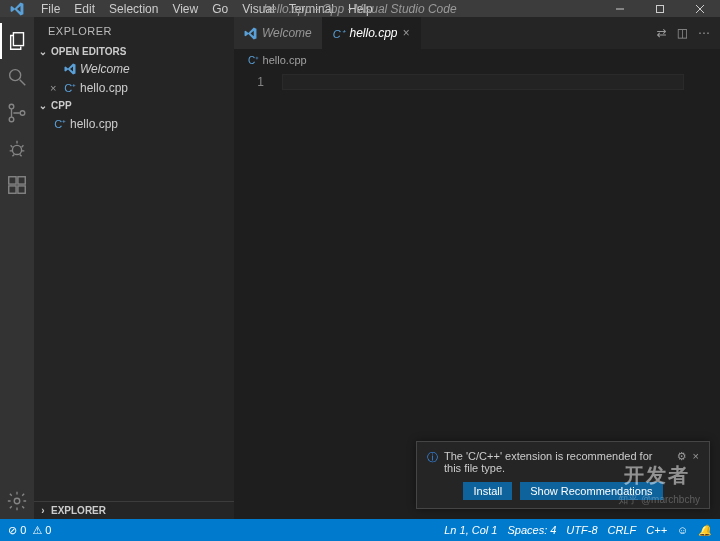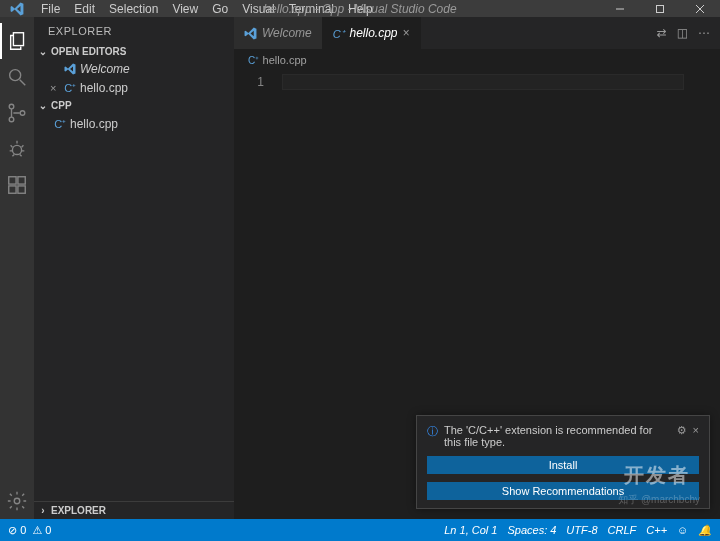--- a/index.html
+++ b/index.html
@@ -36,21 +36,21 @@
 .tabactions { margin-left: auto; display: flex; align-items: center; gap: 10px; padding: 0 10px; color: #999; }
 .crumb { padding: 4px 14px; font-size: 11px; color: #a0a0a0; display: flex; align-items: center; gap: 4px; }
 .gutter { display: flex; flex: 1; }
 .lineno { width: 48px; text-align: right; padding: 4px 18px 0 0; color: #858585; font-family: Consolas, monospace; font-size: 12px; }
 .code { flex: 1; padding: 4px 0 0 0; position: relative; }
 .curline { position: absolute; top: 3px; left: 0; right: 36px; height: 16px; border: 1px solid #2a2a2a; background: #232323; }
 .notification { position: absolute; right: 10px; bottom: 10px; width: 294px; background: #252526; border: 1px solid #454545; box-shadow: 0 0 8px rgba(0,0,0,.4); padding: 8px 10px; font-size: 11px; color: #ccc; }
 .notification .row1 { display: flex; align-items: flex-start; gap: 6px; }
 .notification .info { color: #3794ff; }
 .notification .gear { margin-left: auto; color: #999; }
-.notification .btns { display: flex; justify-content: center; gap: 8px; margin-top: 8px; flex-direction: column; }
+.notification .btns { display: flex; justify-content: center; gap: 8px; margin-top: 8px; }
 .notification button { background: #0e639c; border: none; color: #fff; font-size: 11px; padding: 3px 10px; }
 .statusbar { height: 22px; background: #007acc; color: #fff; display: flex; align-items: center; font-size: 11px; padding: 0 8px; gap: 6px; }
 .statusbar .right { margin-left: auto; display: flex; gap: 10px; align-items: center; font-style: italic; }
 .watermark { position: absolute; right: 30px; bottom: 30px; font-size: 20px; color: rgba(255,255,255,.5); font-weight: bold; pointer-events: none; letter-spacing: 2px; }
 .watermark2 { position: absolute; right: 20px; bottom: 12px; font-size: 10px; color: rgba(255,255,255,.25); pointer-events: none; }
 svg { display: block; }
 </style>
 </head>
 <body>
 

